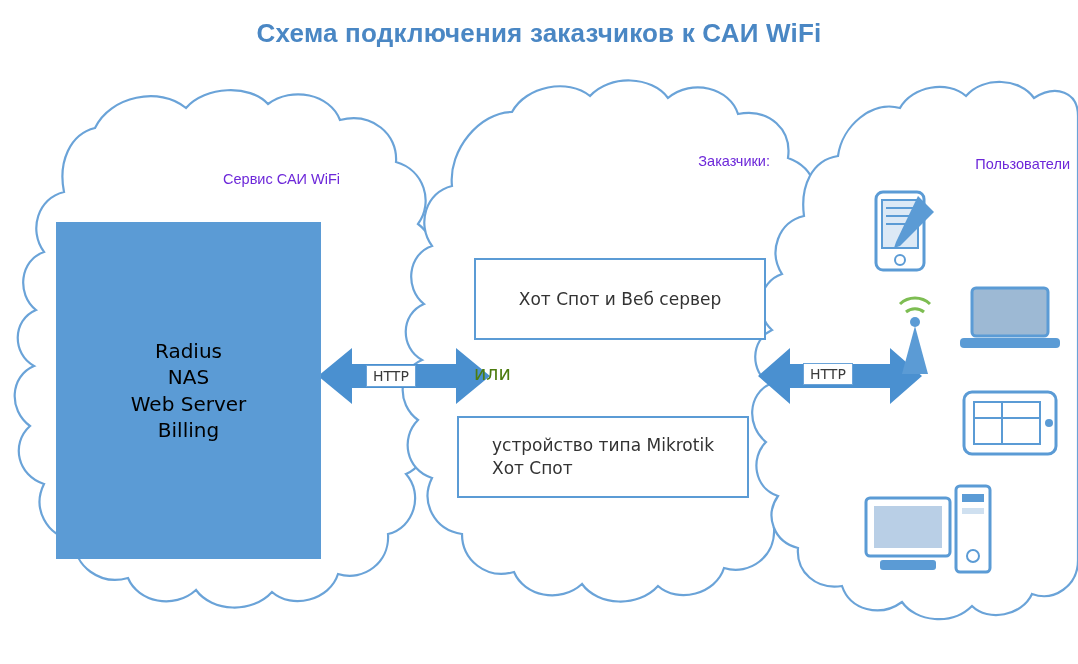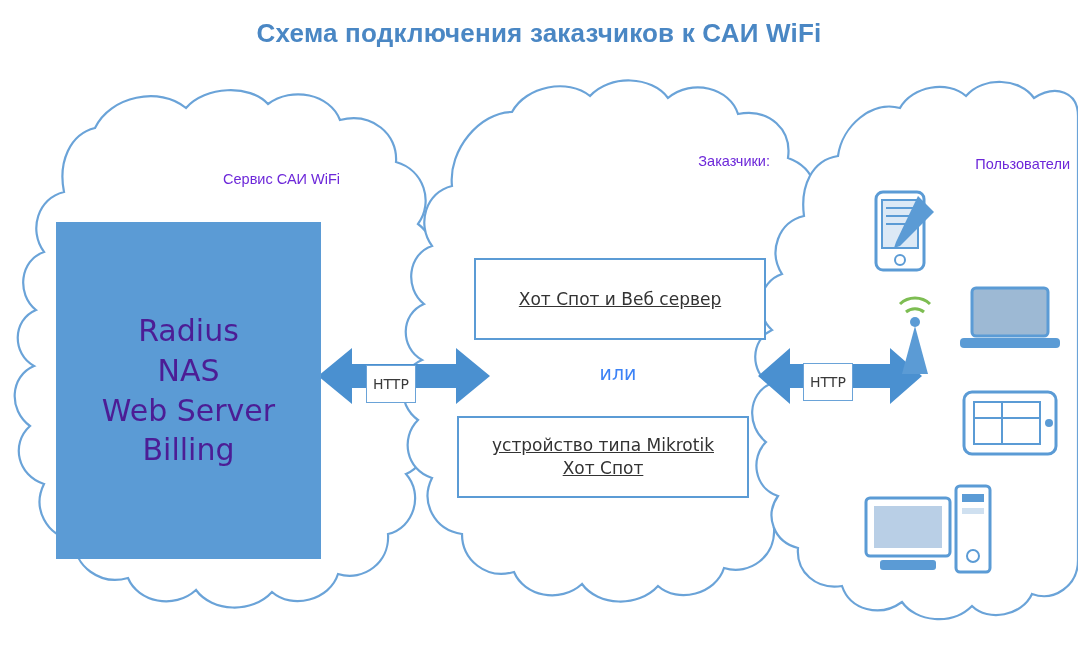--- a/index.html
+++ b/index.html
@@ -59,69 +59,67 @@
     left: 56px;
     top: 222px;
     width: 265px;
     height: 337px;
     background: #5b9bd5;
     display: flex;
     align-items: center;
     justify-content: center;
   }
   .blue-box-text {
-    color: #4c1d95;
-    font-size: 30px;
+    color: #000000;
+    font-size: 20px;
     line-height: 1.32;
     text-align: center;
     font-family: "DejaVu Sans", sans-serif;
   }
   .white-box {
     position: absolute;
     background: #ffffff;
     border: 2px solid #5b9bd5;
     display: flex;
     align-items: center;
     justify-content: center;
-    text-align: center;
     color: #333333;
     font-size: 17px;
     line-height: 1.35;
     font-family: "DejaVu Sans", sans-serif;
-    text-decoration: underline;
   }
   #box-hotspot {
     left: 474px;
     top: 258px;
     width: 288px;
     height: 78px;
   }
   #box-mikrotik {
     left: 457px;
     top: 416px;
     width: 288px;
     height: 78px;
   }
   .or-text {
     position: absolute;
     left: 474px;
     top: 362px;
     width: 288px;
-    text-align: center;
+    text-align: left;
     font-size: 19px;
-    color: #3b82f6;
+    color: #4d7c0f;
     font-family: "DejaVu Sans", sans-serif;
   }
   .http-label {
     position: absolute;
     background: #ffffff;
     border: 1px solid #6aa3d8;
     color: #3a3a3a;
     font-size: 14px;
-    padding: 10px 6px;
+    padding: 2px 6px;
     font-family: "DejaVu Sans", sans-serif;
     text-align: left;
   }
   #http-left {
     left: 366px;
     top: 365px;
   }
   #http-right {
     left: 803px;
     top: 363px;

